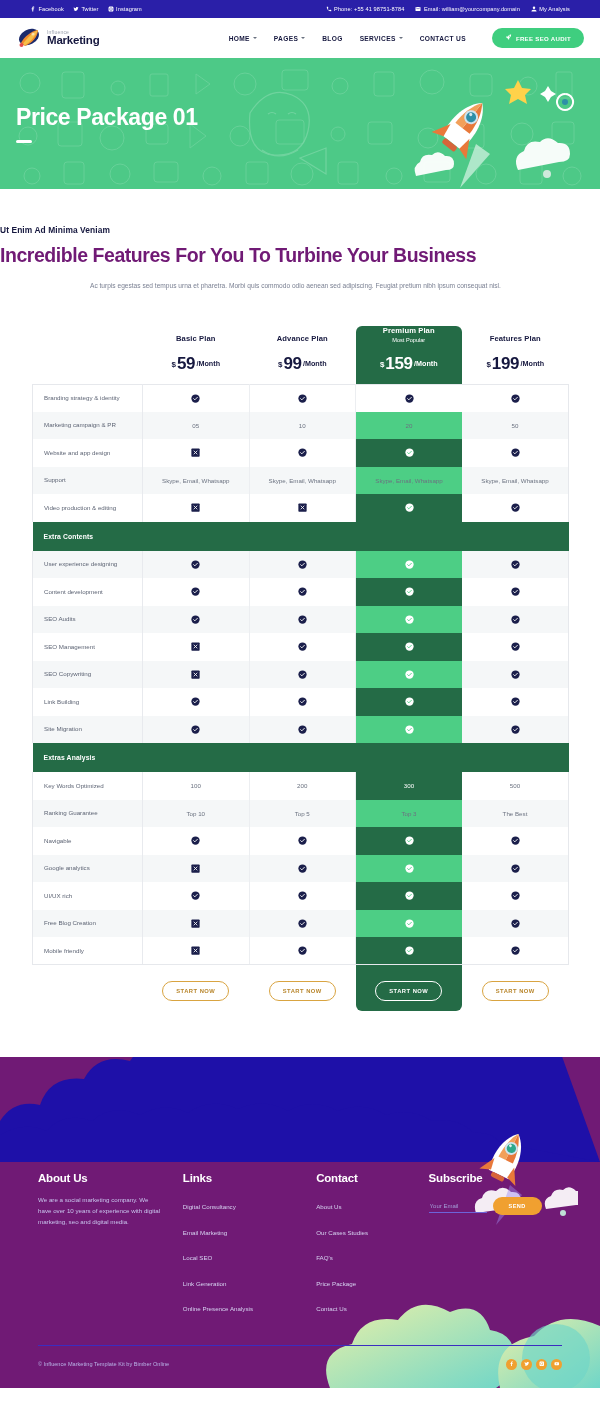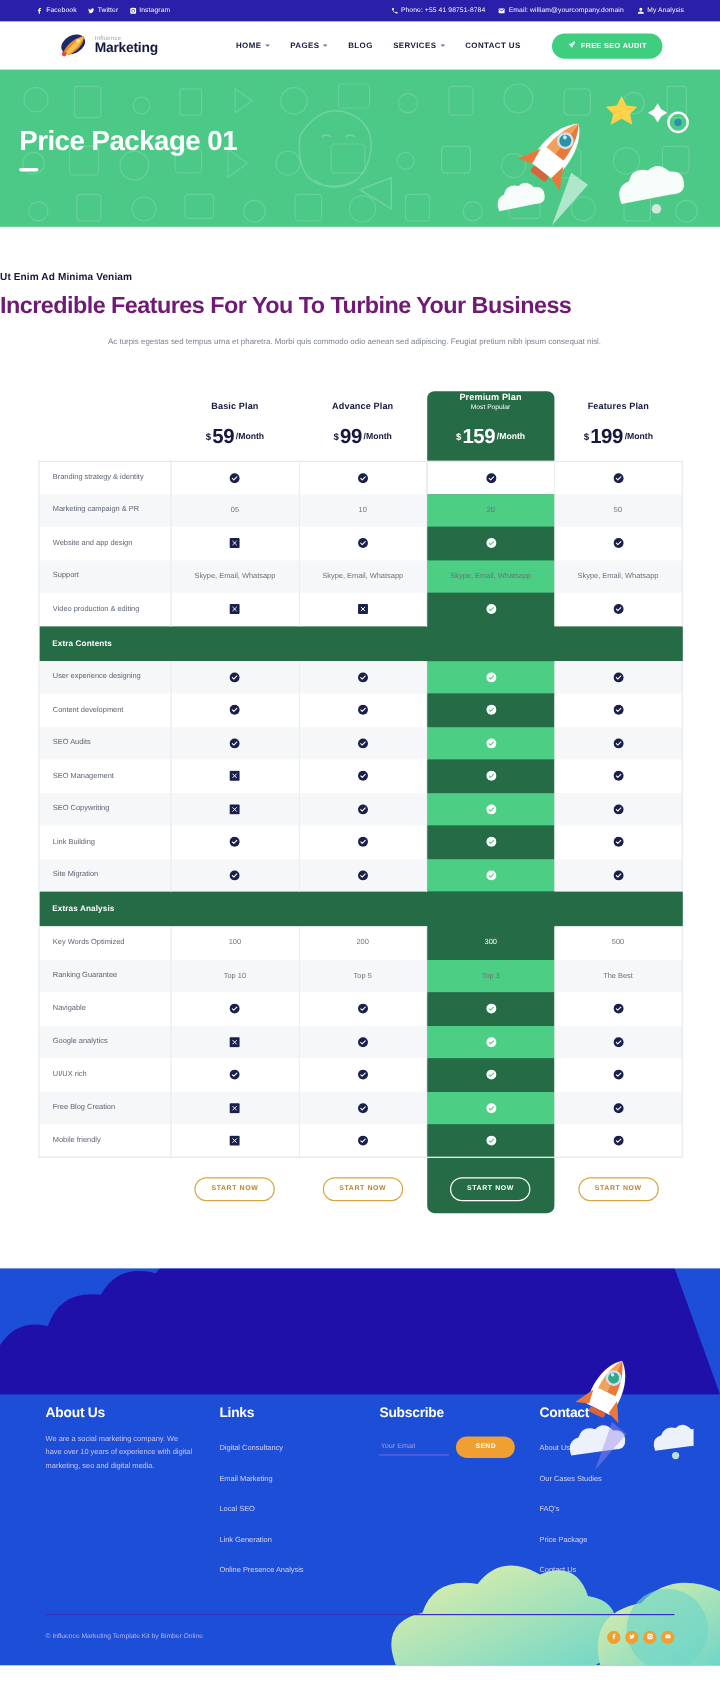--- a/index.html
+++ b/index.html
@@ -28,21 +28,21 @@
   .tb-item { display: flex; align-items: center; gap: 2.5px; white-space: nowrap; color: #fff; text-decoration: none; }
   .tb-ic { display:inline-block; width: 6px; height: 6px; line-height: 6px; font-size: 5.4px; text-align:center; }
   .tb-ic svg { display:block; width:6px; height:6px; fill:#fff; }
 
   
   .header {
     background: #ffffff;
     height: 40px;
     display: flex;
     align-items: center;
-    padding: 0 48px;
+    padding: 0 16px;
   }
   .logo { display: flex; align-items: center; gap: 5px; }
   .logo-mark { width: 26px; height: 24px; position: relative; flex: 0 0 auto; }
   .logo-text { line-height: 1; }
   .logo-sub { font-size: 5px; color: #9aa0ad; letter-spacing: .2px; display:block; }
   .logo-main { font-size: 11.5px; font-weight: 700; color: #16183f; letter-spacing: -.2px; display:block; margin-top:.5px; }
 
   .nav { margin-left: auto; display: flex; align-items: center; gap: 17px; }
   .nav-item {
     font-size: 6.6px; font-weight: 700; color: #16183f; letter-spacing: .35px;
@@ -137,21 +137,21 @@
   .cta-row td { text-align: center; padding: 14px 2px 16px; border: none; background: transparent; }
   .btn-start {
     display: inline-block; border: 1px solid #D9A441; color: #B8862C;
     font-size: 5.8px; font-weight: 700; letter-spacing: .5px; border-radius: 20px;
     padding: 6px 13px; background: transparent; text-transform: uppercase; cursor: pointer;
     font-family: "Liberation Sans", sans-serif;
   }
   .btn-start.on-dark { border-color: #ffffff; color: #ffffff; }
 
   
-  .footer { position: relative; background: #1d4ed8; margin-top: 40px; padding-top: 0; overflow: hidden; }
+  .footer { position: relative; background: #701a75; margin-top: 40px; padding-top: 0; overflow: hidden; }
   .cloud-top { display: block; width: 100%; height: 105px; margin-bottom: -2px; }
   .footer-body { position: relative; z-index: 3; padding: 12px 38px 0; display: flex; }
   .fcol { position: relative; }
   .fcol.about { width: 152px; }
   .fcol.links { width: 140px; }
   .fcol.contact { width: 118px; }
   .fcol.subscribe { width: 140px; }
   .fc-title { font-size: 11.5px; font-weight: 700; color: #fff; letter-spacing: -.2px; }
   .fc-text { font-size: 6.2px; color: #c9c6ee; line-height: 1.75; margin-top: 11px; width: 125px; }
   .fc-list { list-style: none; margin-top: 11px; }
@@ -772,37 +772,37 @@
         <div class="fc-title">Links</div>
         <ul class="fc-list">
           <li><a>Digital Consultancy</a></li>
           <li><a>Email Marketing</a></li>
           <li><a>Local SEO</a></li>
           <li><a>Link Generation</a></li>
           <li><a>Online Presence Analysis</a></li>
         </ul>
       </div>
 
-      <div class="fcol subscribe">
-        <div class="fc-title">Subscribe</div>
-        <div class="sub-row">
-          <input class="sub-input" type="text" placeholder="Your Email" style="">
-          <button class="btn-send">SEND</button>
-        </div>
-      </div>
-
       <div class="fcol contact">
         <div class="fc-title">Contact</div>
         <ul class="fc-list">
           <li><a>About Us</a></li>
           <li><a>Our Cases Studies</a></li>
           <li><a>FAQ's</a></li>
           <li><a>Price Package</a></li>
           <li><a>Contact Us</a></li>
         </ul>
+      </div>
+
+      <div class="fcol subscribe">
+        <div class="fc-title">Subscribe</div>
+        <div class="sub-row">
+          <input class="sub-input" type="text" placeholder="Your Email" style="">
+          <button class="btn-send">SEND</button>
+        </div>
       </div>
     </div>
 
     <svg class="footer-art" viewBox="0 0 110 120">
       <path d="M8 108 q-4 -12 6 -15 q3 -10 14 -7 q7 -7 15 1 q10 -1 10 9 q0 7 -9 7 z" fill="#fff" opacity=".92"></path>
       <path d="M78 104 q-4 -10 5 -13 q3 -8 12 -6 q6 -6 13 1 q8 -1 8 8 q0 6 -8 6 z" fill="#fff" opacity=".92"></path>
       <circle cx="95" cy="108" r="3" fill="#bfe0d5"></circle>
       <path d="M28 120 L42 80 L54 90 Z" fill="#9e8cf0" opacity=".45"></path>
       <g transform="translate(36,22) rotate(26)">
         <path d="M16 0 C27 9 31 27 27 45 L5 45 C1 27 5 9 16 0Z" fill="#ffffff"></path>

